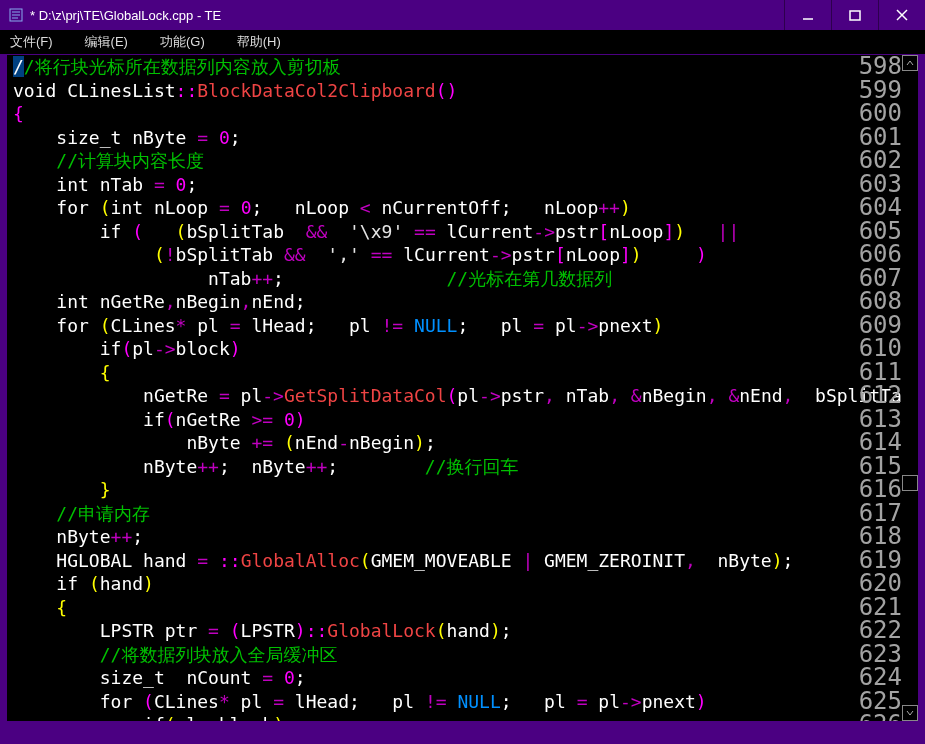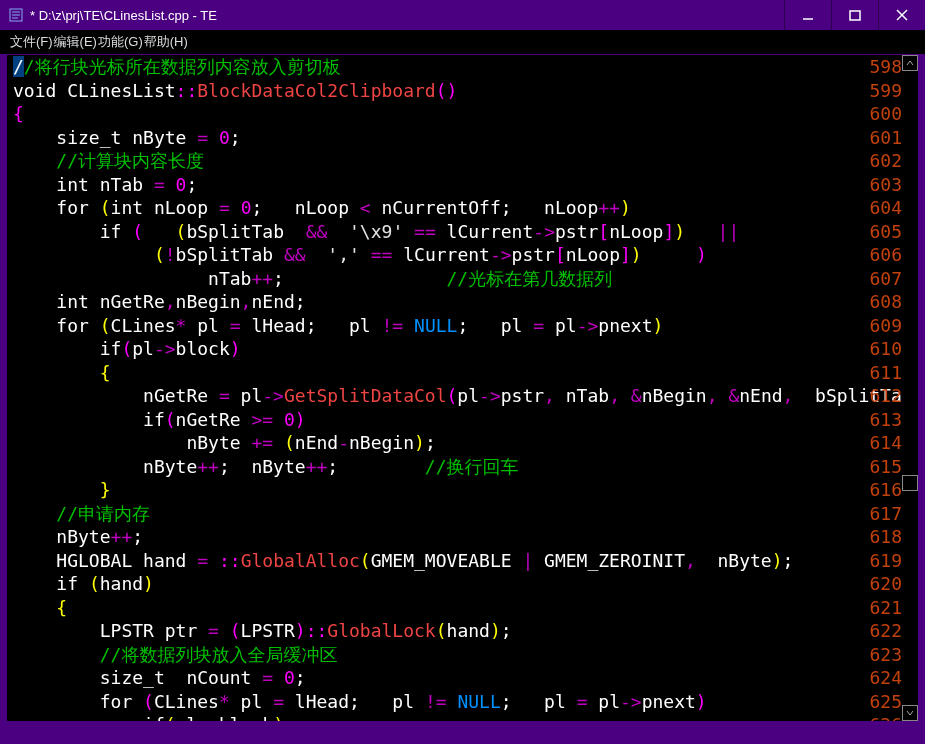--- a/index.html
+++ b/index.html
@@ -2,24 +2,24 @@
 <html><head>
 <meta charset="utf-8">
 <style>
   html,body{margin:0;padding:0;width:925px;height:744px;overflow:hidden;font-family:"Segoe UI","Microsoft YaHei",sans-serif;background:#000}
   .window{width:925px;height:744px;background:#4b0082;position:relative;box-sizing:border-box}
   .titlebar{height:30px;background:#4b0082;display:flex;align-items:center;color:#fff;font-size:13px;padding-left:8px}
   .titlebar .icon{width:16px;height:16px;margin-right:6px;display:inline-flex;align-items:center;justify-content:center}
   .winbtns{position:absolute;right:0;top:0;display:flex;height:30px}
   .winbtn{width:46px;height:30px;display:flex;align-items:center;justify-content:center;color:#fff;font-size:13px;border-left:1px solid #2d004d}
   .winbtn svg{width:12px;height:12px;stroke:#fff;stroke-width:1.5;fill:none}
-  .menubar{height:24px;background:#000;display:flex;align-items:center;padding-left:10px;color:#ddd;font-size:13px;gap:1px}
+  .menubar{height:24px;background:#000;display:flex;align-items:center;padding-left:10px;color:#ddd;font-size:13px;gap:32px}
   .editor-wrap{position:absolute;left:6px;right:6px;top:54px;bottom:6px;background:#000;border:1px solid #4b0082;box-sizing:border-box;overflow:hidden}
   .editor{width:100%;height:100%;background:#000;color:#fff;font-family:"Consolas","Microsoft YaHei",monospace;font-size:18px;line-height:23.5px;position:relative;white-space:pre;overflow:hidden}
-  .gutter{position:absolute;right:16px;top:0;text-align:left;color:#c2410c;font-size:18px;line-height:23.5px}
+  .gutter{position:absolute;right:16px;top:0;text-align:left;color:#a3a3a3;font-size:24px;line-height:23.5px}
   .code{position:absolute;left:6px;top:0;right:76px}
   .scroll-v{position:absolute;right:0;top:0;bottom:16px;width:16px;background:#000}
   .scroll-v .up,.scroll-v .dn{width:14px;height:14px;border:1px solid #888;background:#000;position:absolute;display:flex;align-items:center;justify-content:center}
   .scroll-v .up{top:0}
   .scroll-v .dn{bottom:0}
   .scroll-v .thumb{position:absolute;left:0;width:14px;height:14px;border:1px solid #888;background:#000;top:420px}
   .scroll-h{position:absolute;left:0;right:0;bottom:0;height:16px;background:#4b0082}
   
   .c-comment{color:#00c000}
   .c-kw{color:#ffffff}
@@ -43,21 +43,21 @@
 
   <div class="titlebar">
     <span class="icon">
       <svg viewBox="0 0 16 16">
           <rect x="2" y="2" width="12" height="12" stroke="#8ae" fill="none"></rect>
           <line x1="4" y1="5" x2="12" y2="5" stroke="#8ae"></line>
           <line x1="4" y1="8" x2="12" y2="8" stroke="#8ae"></line>
           <line x1="4" y1="11" x2="10" y2="11" stroke="#8ae"></line>
         </svg>
     </span>
-    <span>* D:\z\prj\TE\CLinesList.cpp - TE</span>
+    <span>* D:\z\prj\TE\GlobalLock.cpp - TE</span>
     <div class="winbtns">
       <div class="winbtn">
           <svg viewBox="0 0 12 12">
             <line x1="1" y1="10" x2="11" y2="10"></line>
           </svg>
         </div>
       <div class="winbtn">
           <svg viewBox="0 0 12 12">
             <rect x="1" y="2" width="10" height="9"></rect>
           </svg>

